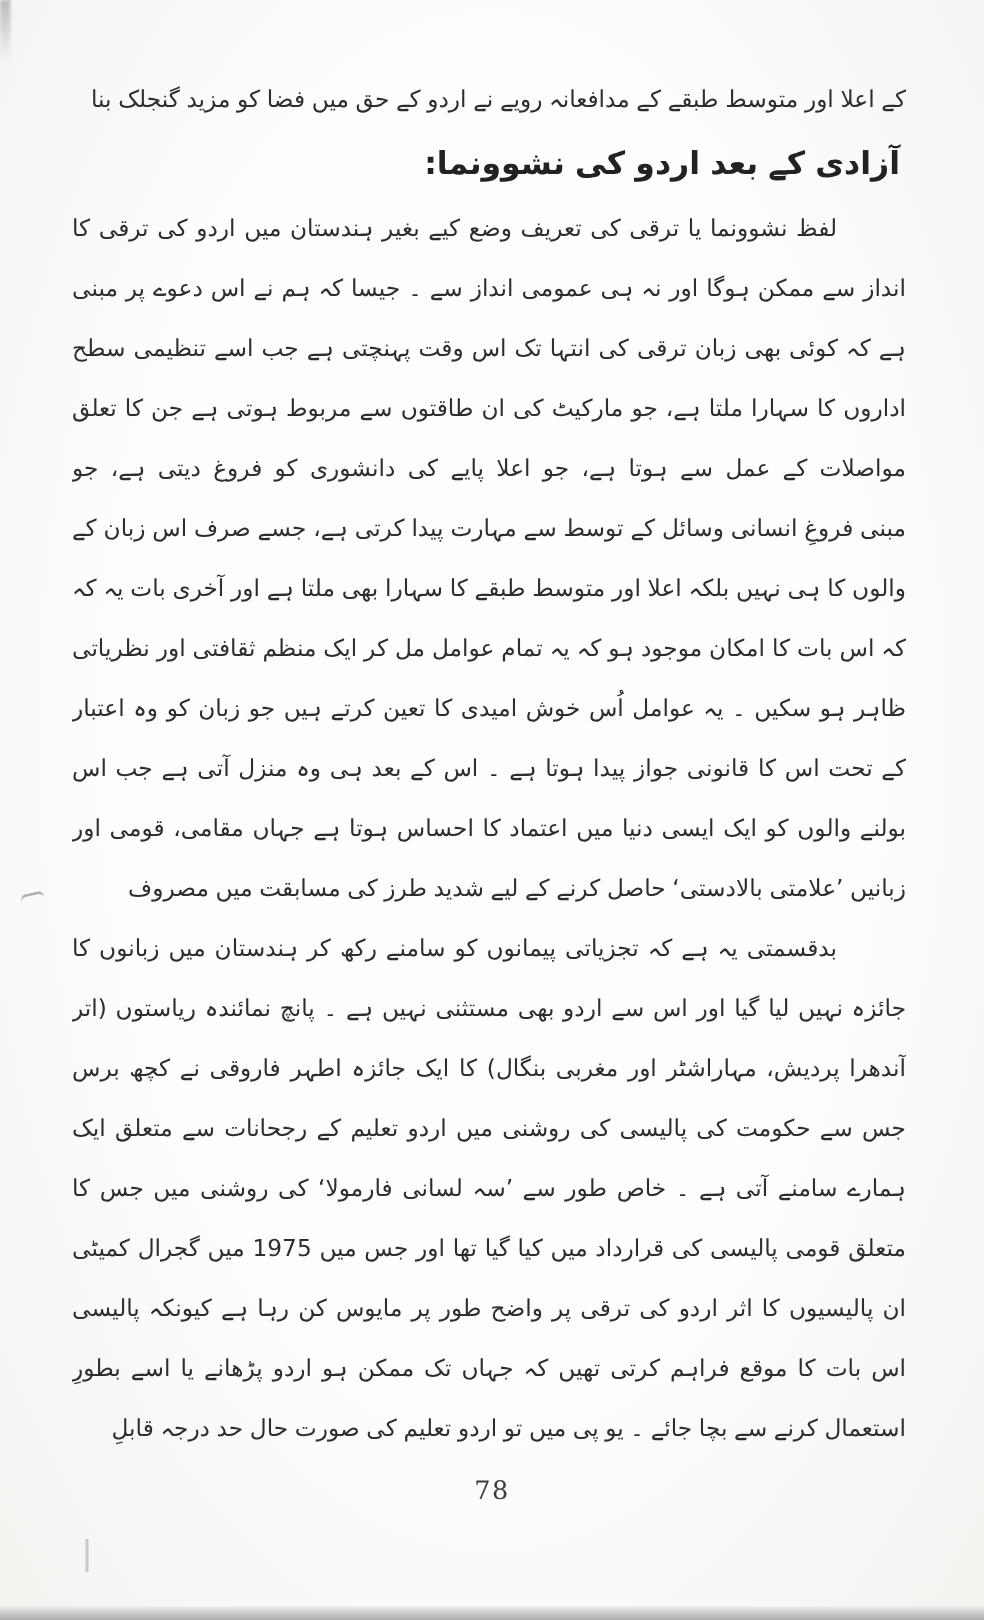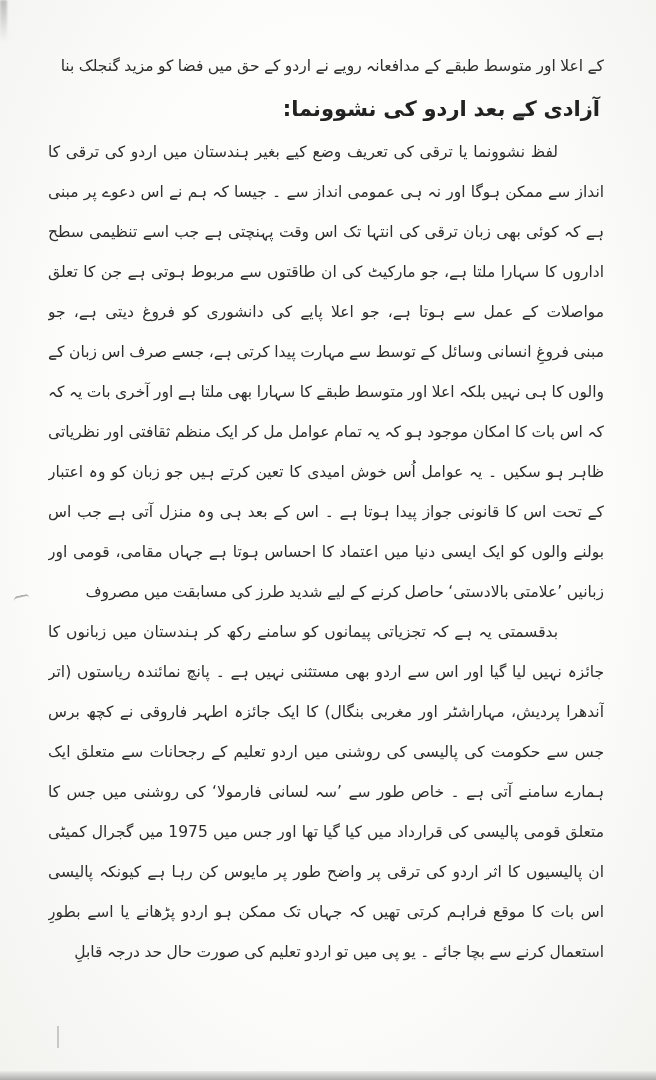--- a/index.html
+++ b/index.html
@@ -79,14 +79,15 @@
       <div class="line full">آندھرا پردیش، مہاراشٹر اور مغربی بنگال) کا ایک جائزہ اطہر فاروقی نے کچھ برس پہلے پیش کیا تھا</div>
       <div class="line full">جس سے حکومت کی پالیسی کی روشنی میں اردو تعلیم کے رجحانات سے متعلق ایک تصویر ابھر کر</div>
       <div class="line full">ہمارے سامنے آتی ہے ۔ خاص طور سے ’سہ لسانی فارمولا‘ کی روشنی میں جس کا اعلان تعلیم سے</div>
       <div class="line full">متعلق قومی پالیسی کی قرارداد میں کیا گیا تھا اور جس میں 1975 میں گجرال کمیٹی نے ترمیم کی تھی ۔</div>
       <div class="line full">ان پالیسیوں کا اثر اردو کی ترقی پر واضح طور پر مایوس کن رہا ہے کیونکہ پالیسی میں جو خامیاں تھیں وہ</div>
       <div class="line full">اس بات کا موقع فراہم کرتی تھیں کہ جہاں تک ممکن ہو اردو پڑھانے یا اسے بطورِ ذریعہ تعلیم</div>
       <div class="line para-end">استعمال کرنے سے بچا جائے ۔ یو پی میں تو اردو تعلیم کی صورت حال حد درجہ قابلِ رحم ہے:</div>
     </div>
   <div class="margin-mark"></div>
   <div class="small-mark"></div>
+  <div class="page-number">78</div>
   <div class="bottom-edge"></div>
 </div>
 
 </body></html>

